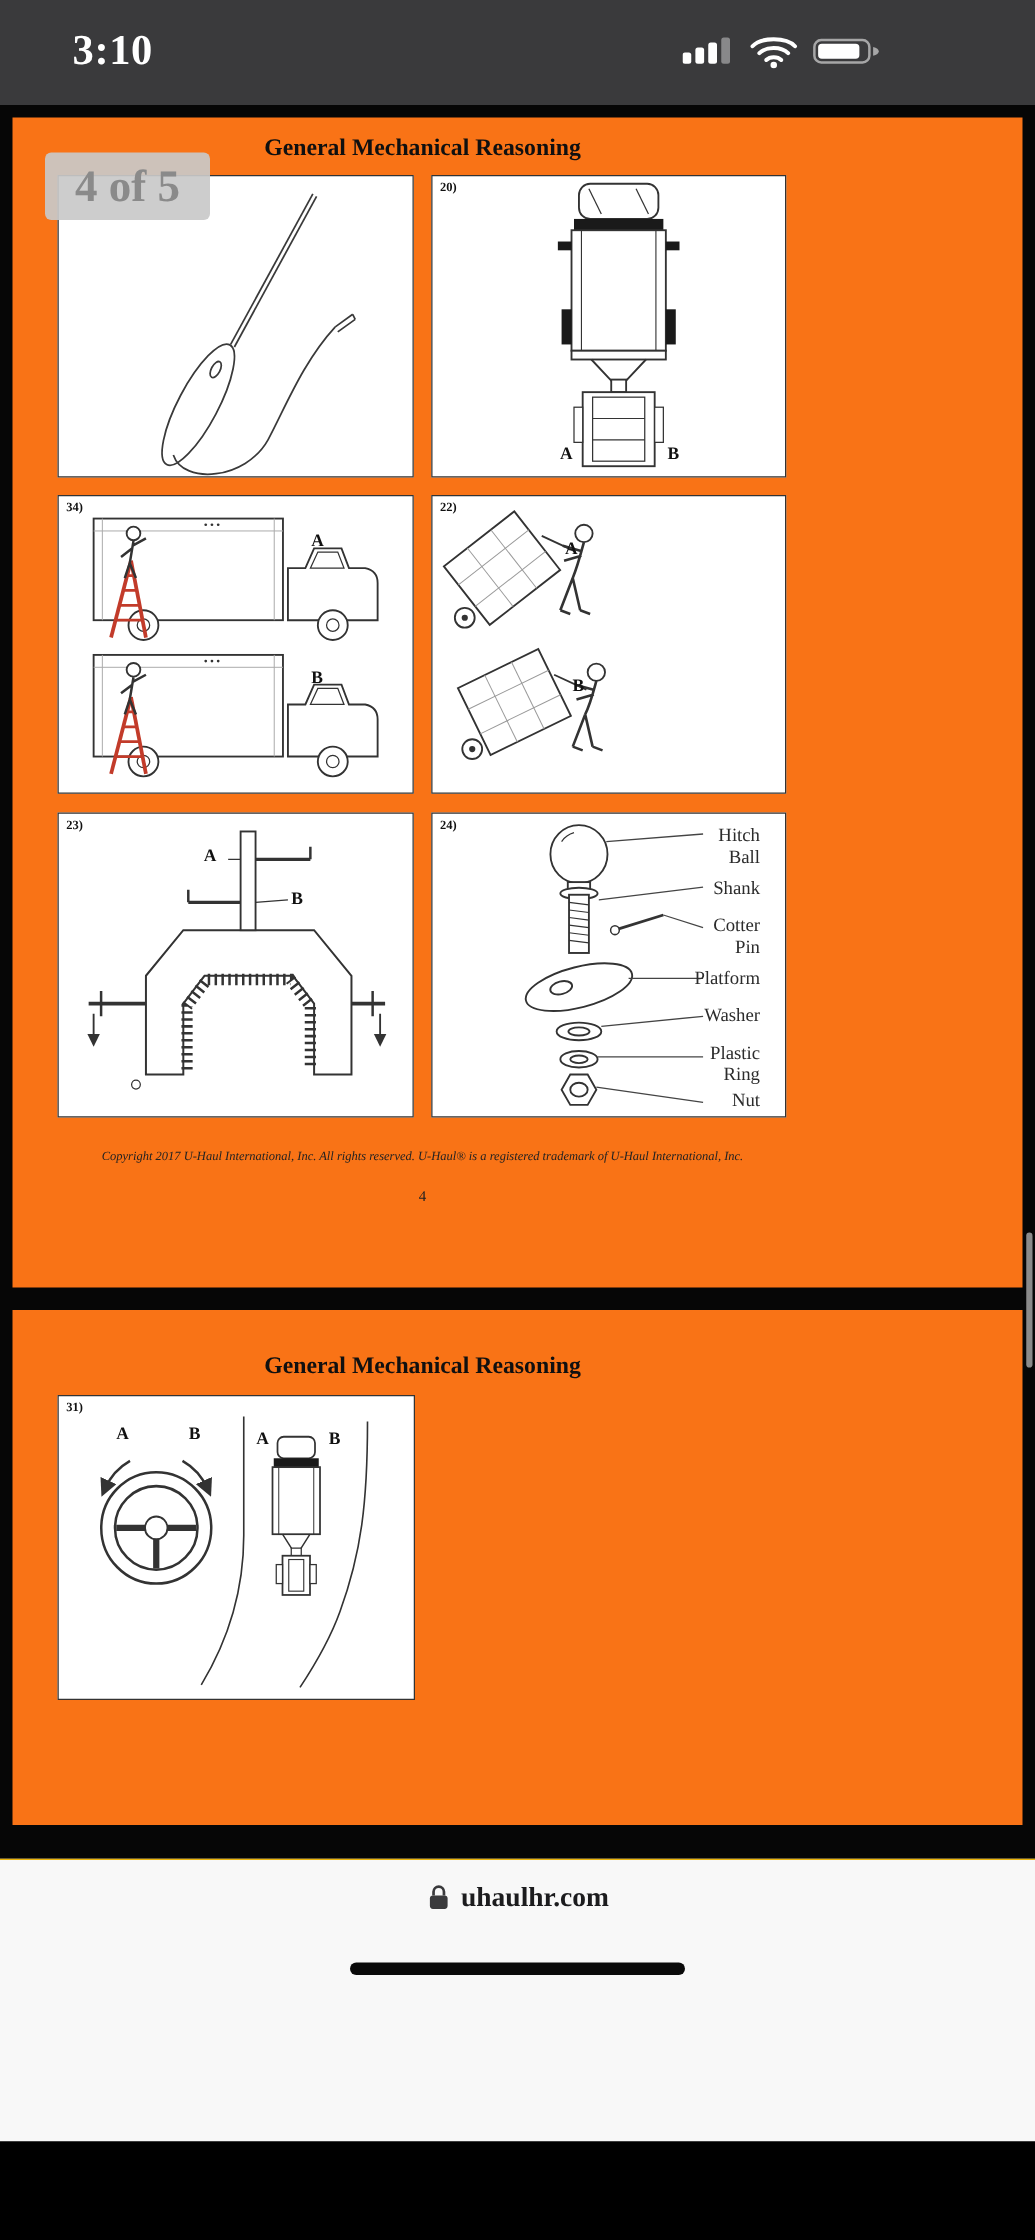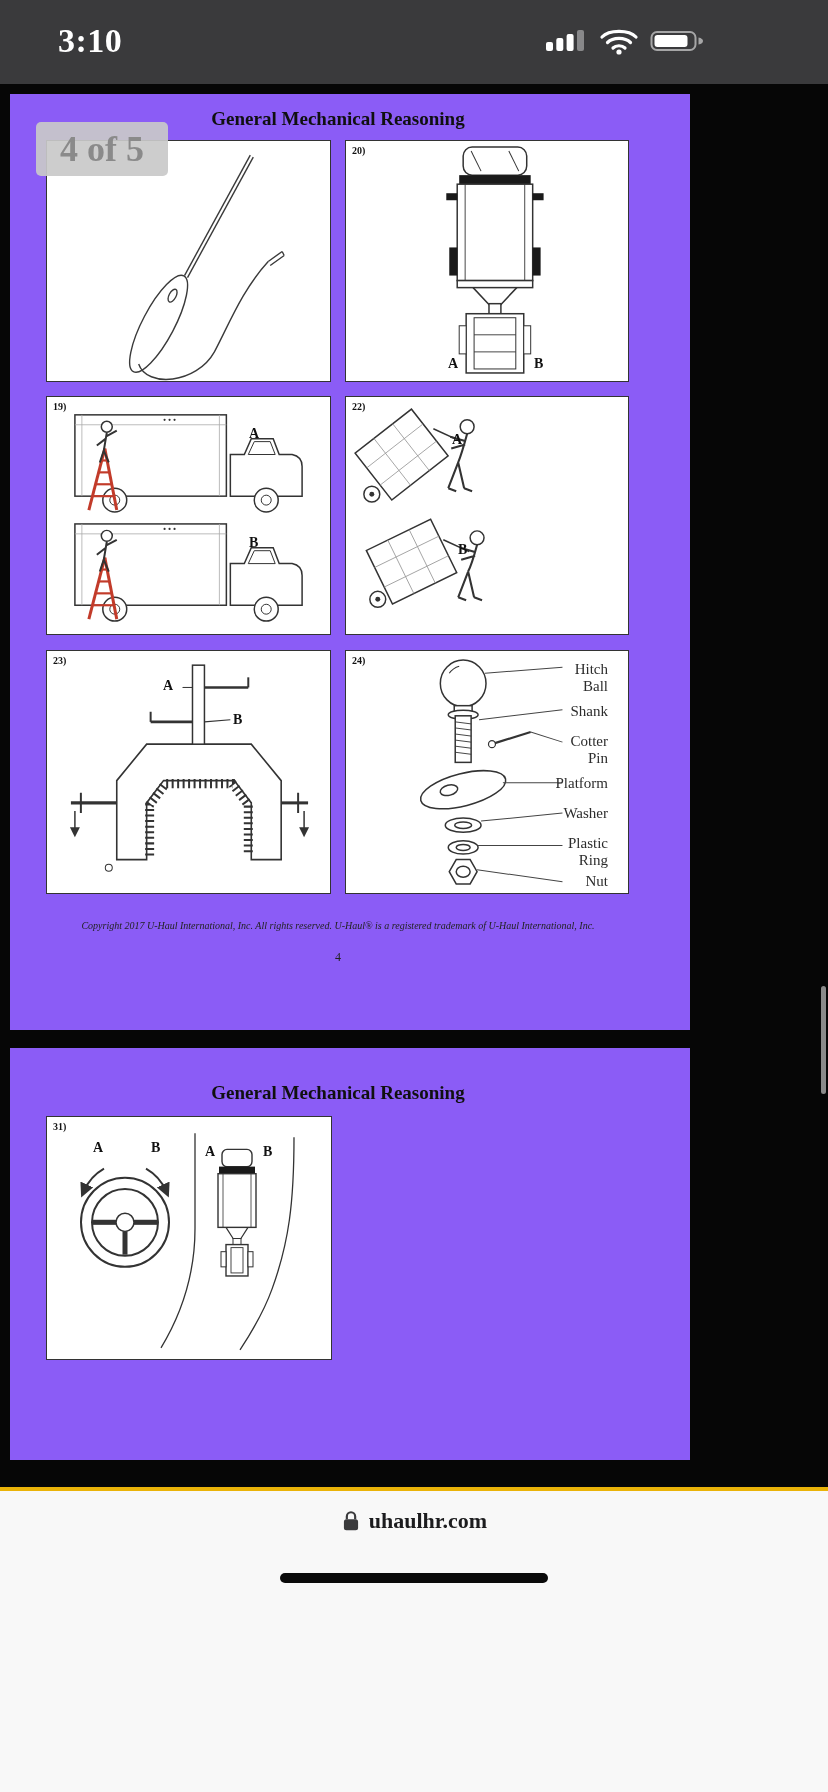--- a/index.html
+++ b/index.html
@@ -7,21 +7,21 @@
   .screen{ position:relative; width:828px; height:1792px; background:#000; overflow:hidden;
            font-family:Liberation Serif, serif; }
 
   
   .status-bar{ position:absolute; top:0; left:0; width:828px; height:84px; background:#3a3a3c; }
   .time{ position:absolute; left:58px; top:22px; color:#fff; font-size:34px; font-weight:700; letter-spacing:.5px; }
   .sicons{ position:absolute; right:122px; top:27px; display:flex; align-items:center; gap:11px; }
 
   
   .viewer{ position:absolute; top:84px; left:0; width:828px; height:1403px; background:#060606; }
-  .page{ position:absolute; left:10px; width:680px; background:#8b5cf6; }
+  .page{ position:absolute; left:10px; width:808px; background:#f97316; }
   .page4{ top:10px; height:936px; }
   .page5{ top:964px; height:412px; }
   .doc-title{ position:absolute; left:0; width:656px; text-align:center; font-size:19px; font-weight:700; color:#101010; }
   .page4 .doc-title{ top:14px; }
   .page5 .doc-title{ top:34px; }
   .badge{ position:absolute; left:26px; top:28px; width:132px; height:54px; z-index:3;
           background:rgba(201,201,201,.92); border-radius:5px; display:flex; align-items:center; justify-content:center;
           font-size:36px; font-weight:700; color:#8a8a8a; }
   .panel{ position:absolute; background:#fff; border:1.5px solid #333; }
   .q19{ left:36px;  top:46px;  width:285px; height:242px; }
@@ -33,21 +33,21 @@
   .q25{ left:36px;  top:68px;  width:286px; height:244px; }
   .fig{ position:absolute; left:0; top:0; width:100%; height:100%; }
   .qnum{ position:absolute; top:4px; left:6px; font-size:10px; font-weight:700; color:#111; z-index:2; }
   .ab{ position:absolute; font-size:14px; font-weight:700; color:#111; z-index:2; line-height:1; }
   .hitch-label{ position:absolute; right:20px; width:58px; text-align:right; font-size:15px; color:#2c2c2c; line-height:1.12; z-index:2; }
   .copyright{ position:absolute; top:826px; left:0; width:656px; text-align:center; font-style:italic; font-size:10px; color:#222; }
   .pagenum{ position:absolute; top:856px; left:0; width:656px; text-align:center; font-size:12px; color:#222; }
   .scrollbar{ position:absolute; right:2px; top:902px; width:5px; height:108px; background:#8a8a8a; border-radius:3px; }
 
   
-  .footer{ position:absolute; top:1487px; left:0; width:828px; height:305px; background:#f8f8f8; border-top:4px solid #eab308;text-align:center; }
+  .footer{ position:absolute; top:1487px; left:0; width:828px; height:226px; background:#f8f8f8; border-top:1px solid #eab308;text-align:center; }
   .urlbar{ position:absolute; top:12px; left:0; width:828px; height:36px; display:flex; align-items:center; justify-content:center; gap:8px; }
   .url-text{ font-size:22px; font-weight:700; color:#1c1c1e; }
   .home-indicator{ position:absolute; top:82px; left:280px; width:268px; height:10px; border-radius:5px; background:#0a0a0a; }
 </style>
 </head>
 <body>
 
 <div class="screen">
 
   <div class="status-bar">
@@ -117,21 +117,21 @@
             <rect x="179" y="184" width="7" height="28" fill="#fff" stroke-width="1"></rect>
             <line x1="129" y1="193" x2="171" y2="193" stroke-width="0.9"></line>
             <line x1="129" y1="210" x2="171" y2="210" stroke-width="0.9"></line>
           </g>
         </svg>
         <span class="ab" style="left:102px;top:216px">A</span>
         <span class="ab" style="left:188px;top:216px">B</span>
       </div>
 
       <div class="panel q21">
-        <span class="qnum">19)</span>
+        <span class="qnum">34)</span>
         <svg class="fig" viewBox="0 0 284 239" preserveAspectRatio="none">
           <defs>
             <g id="t21s">
               <rect x="16" y="10" width="152" height="82" fill="#fff" stroke="#333" stroke-width="1.5"></rect>
               <line x1="16" y1="20" x2="168" y2="20" stroke="#aaa" stroke-width="0.8"></line>
               <line x1="23" y1="10" x2="23" y2="92" stroke="#aaa" stroke-width="0.8"></line>
               <line x1="161" y1="10" x2="161" y2="92" stroke="#aaa" stroke-width="0.8"></line>
               <circle cx="106" cy="15" r="1.1" fill="#333"></circle>
                 <circle cx="111" cy="15" r="1.1" fill="#333"></circle>
                 <circle cx="116" cy="15" r="1.1" fill="#333"></circle>

